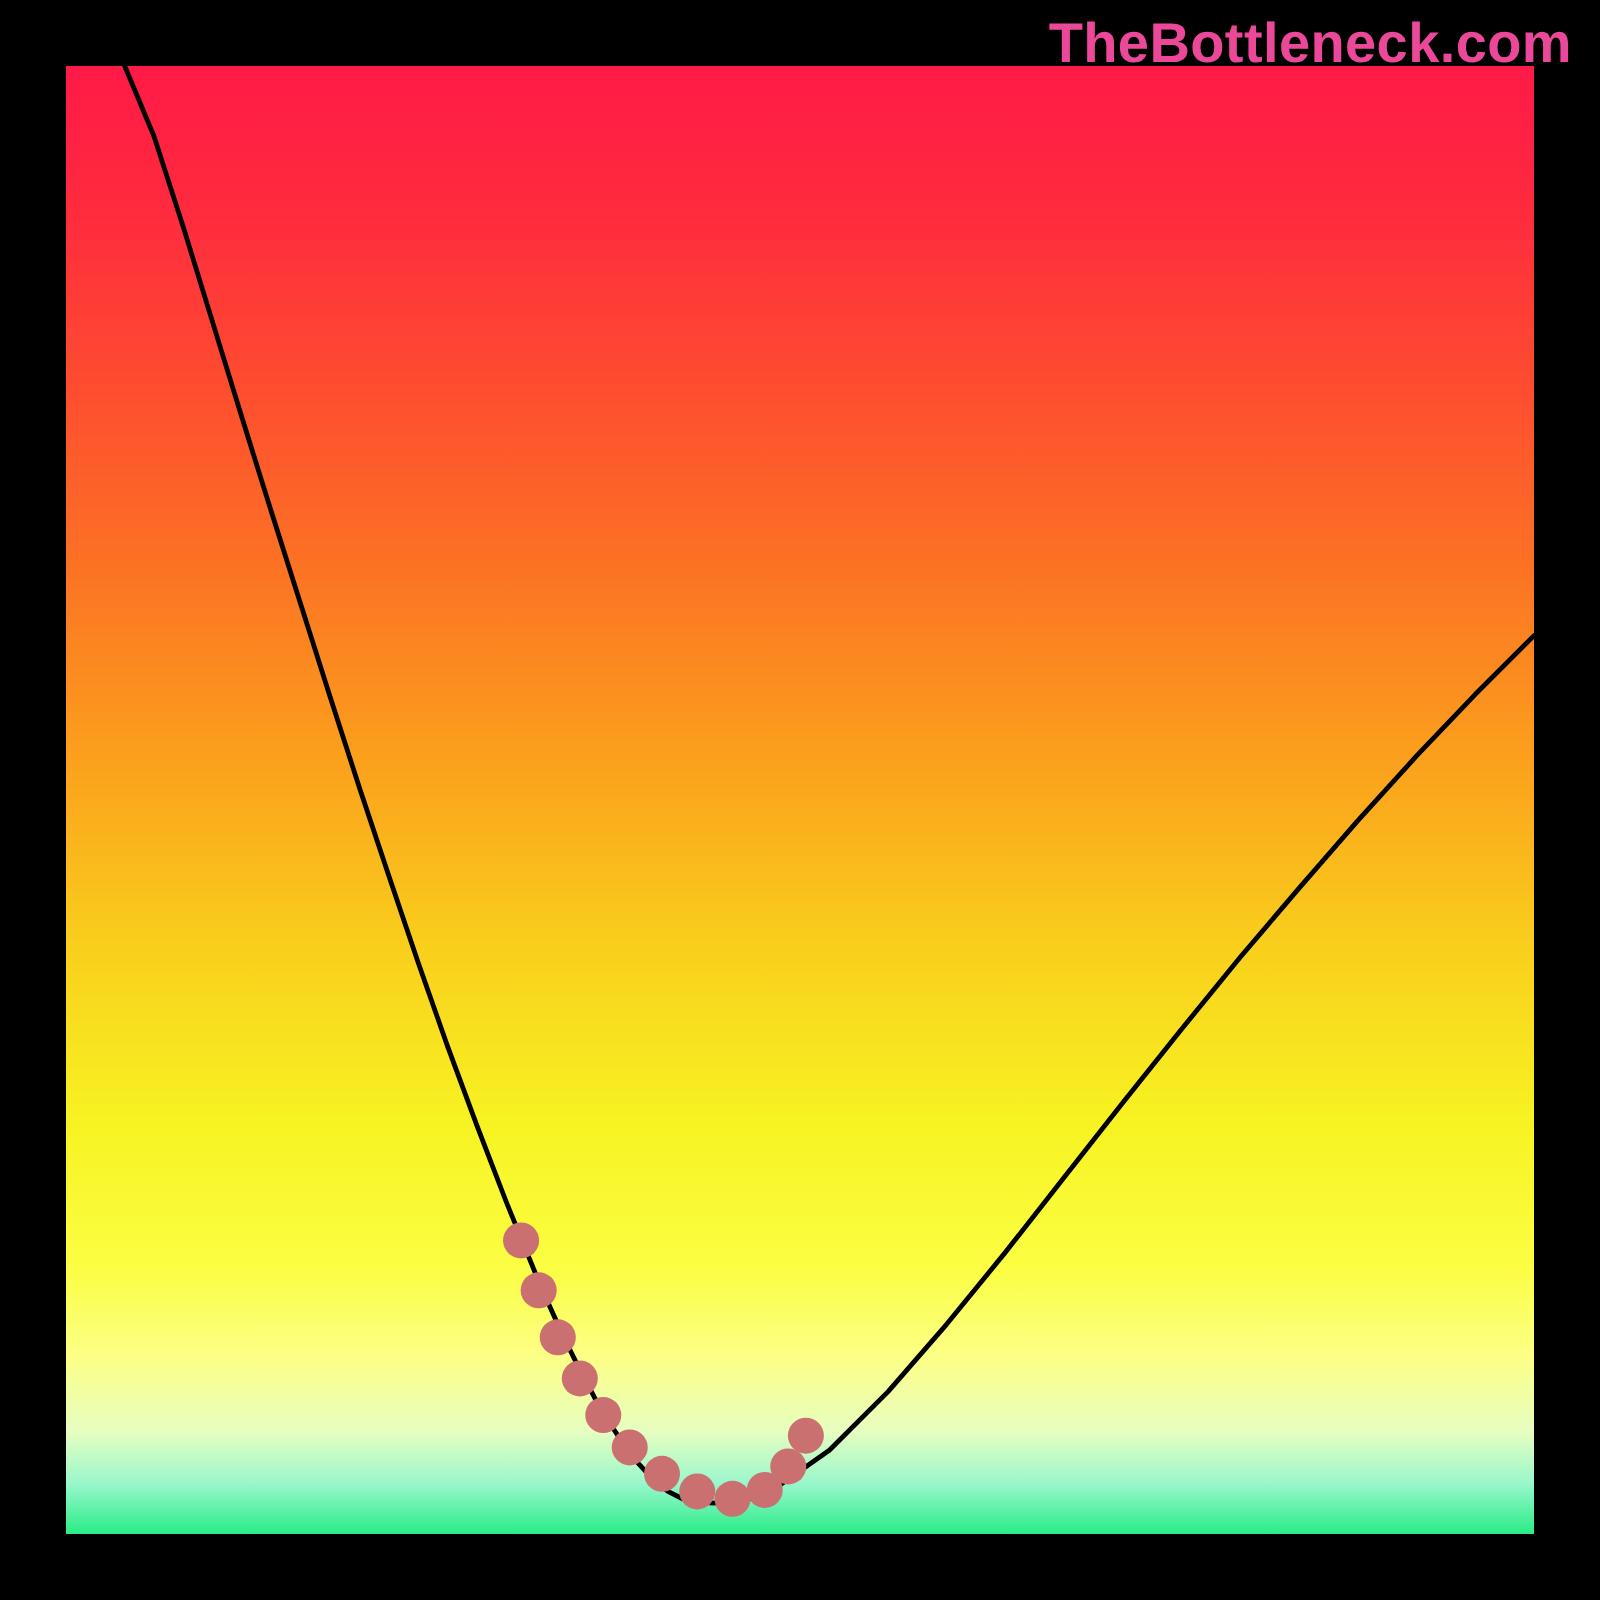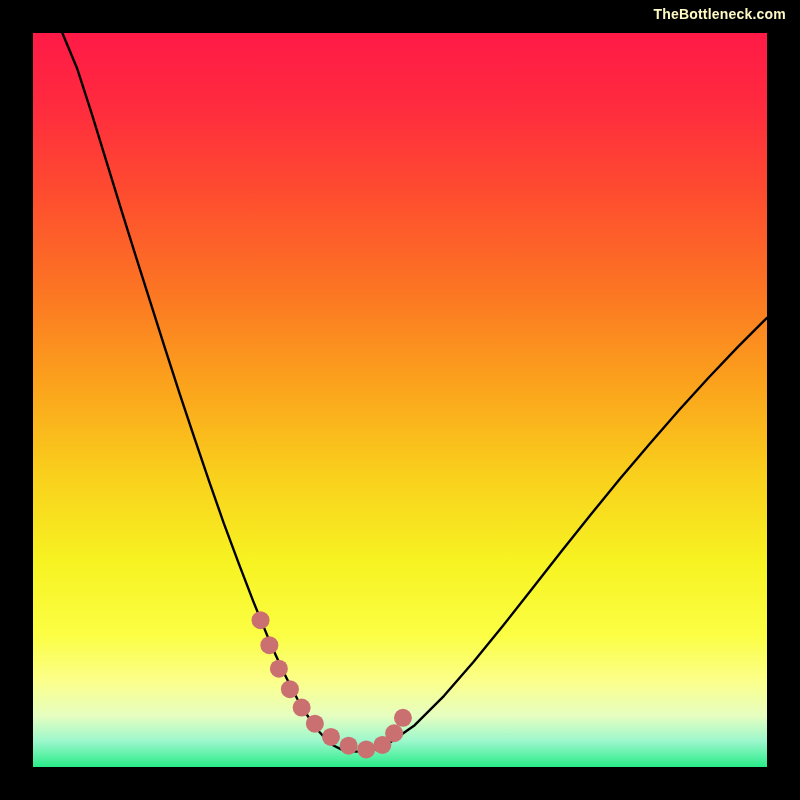--- a/index.html
+++ b/index.html
@@ -14,22 +14,22 @@
   .stage {
     position: relative;
     width: 800px;
     height: 800px;
     background: #000;
   }
   .watermark {
     position: absolute;
     top: 6px;
     right: 14px;
-    color: #fef9c3;
-    font-size: 14px;
+    color: #ec4899;
+    font-size: 28px;
     font-weight: 600;
     letter-spacing: 0.2px;
     z-index: 10;
   }
   svg.chart {
     position: absolute;
     left: 0;
     top: 0;
     width: 800px;
     height: 800px;

